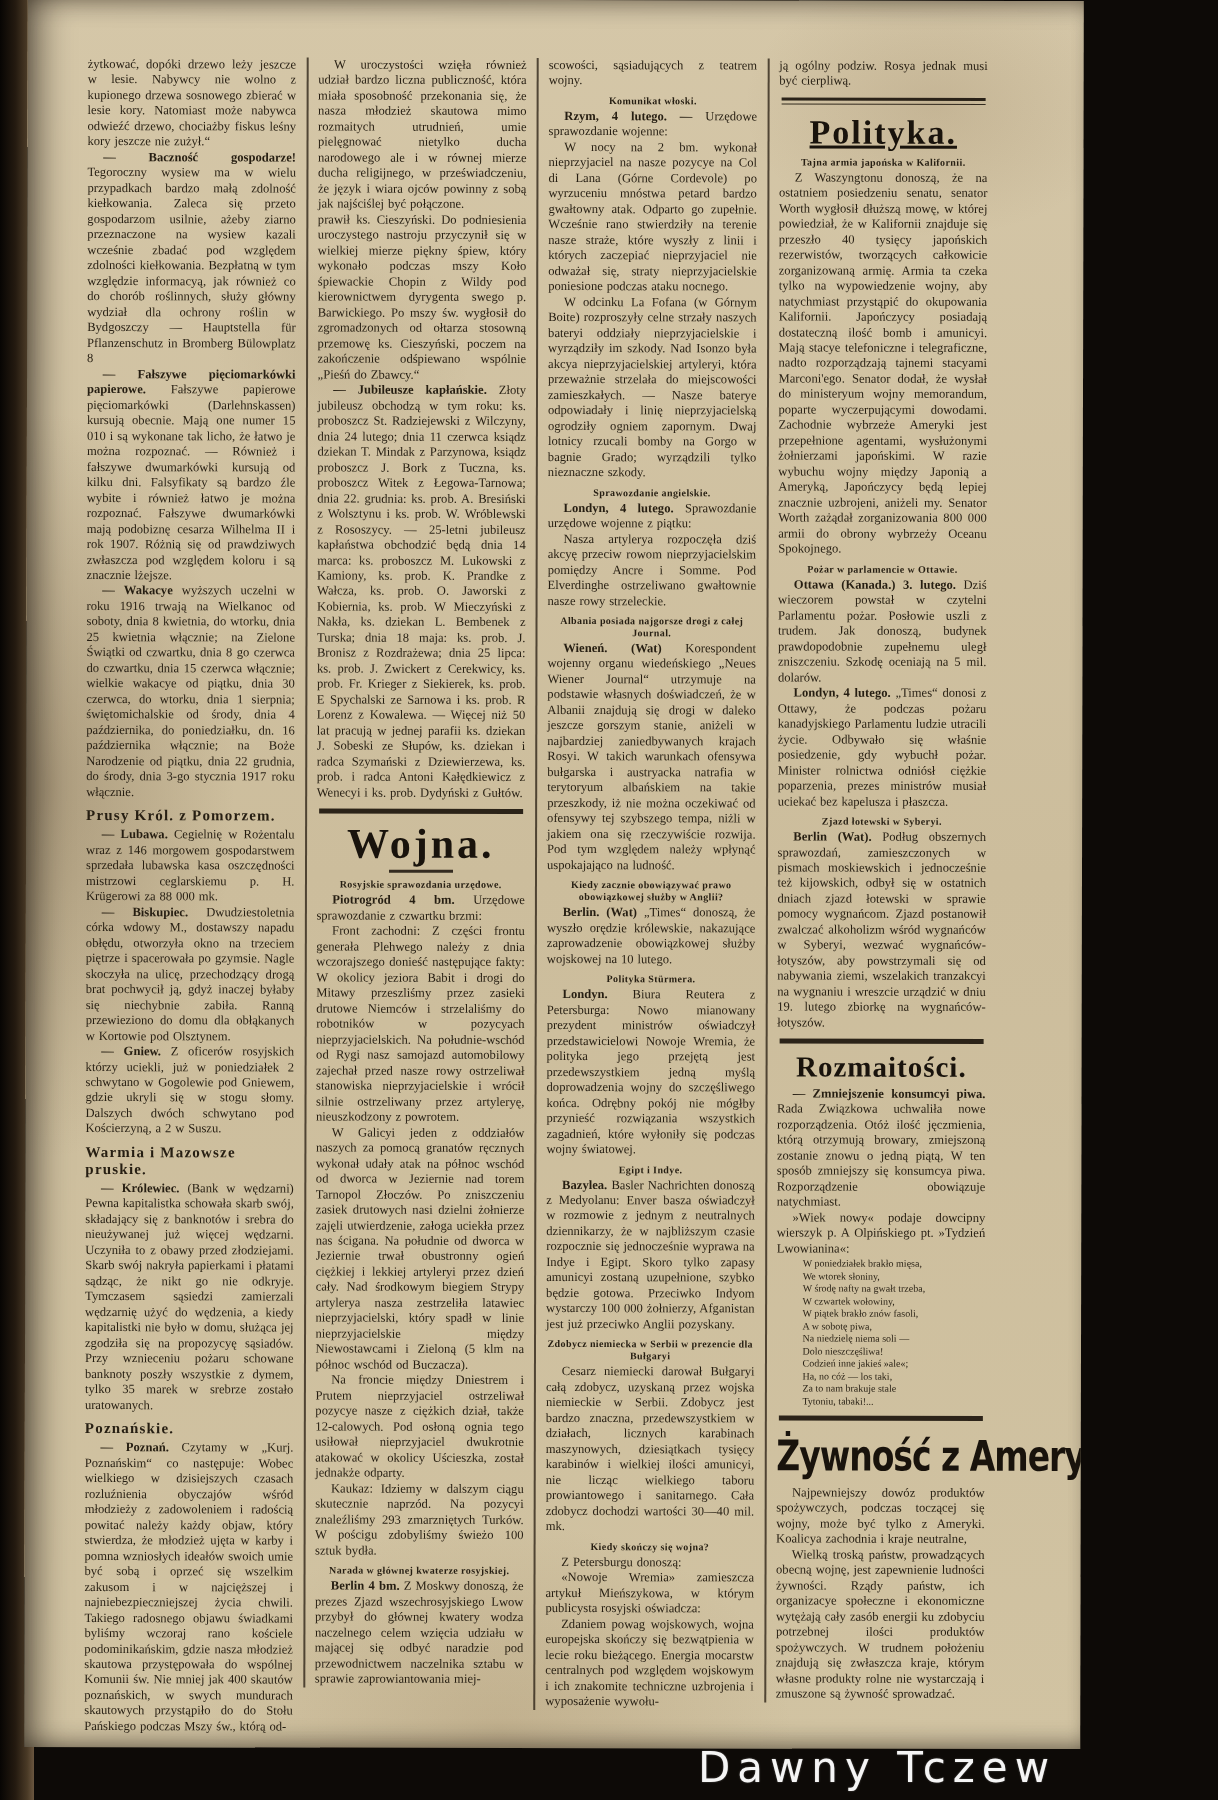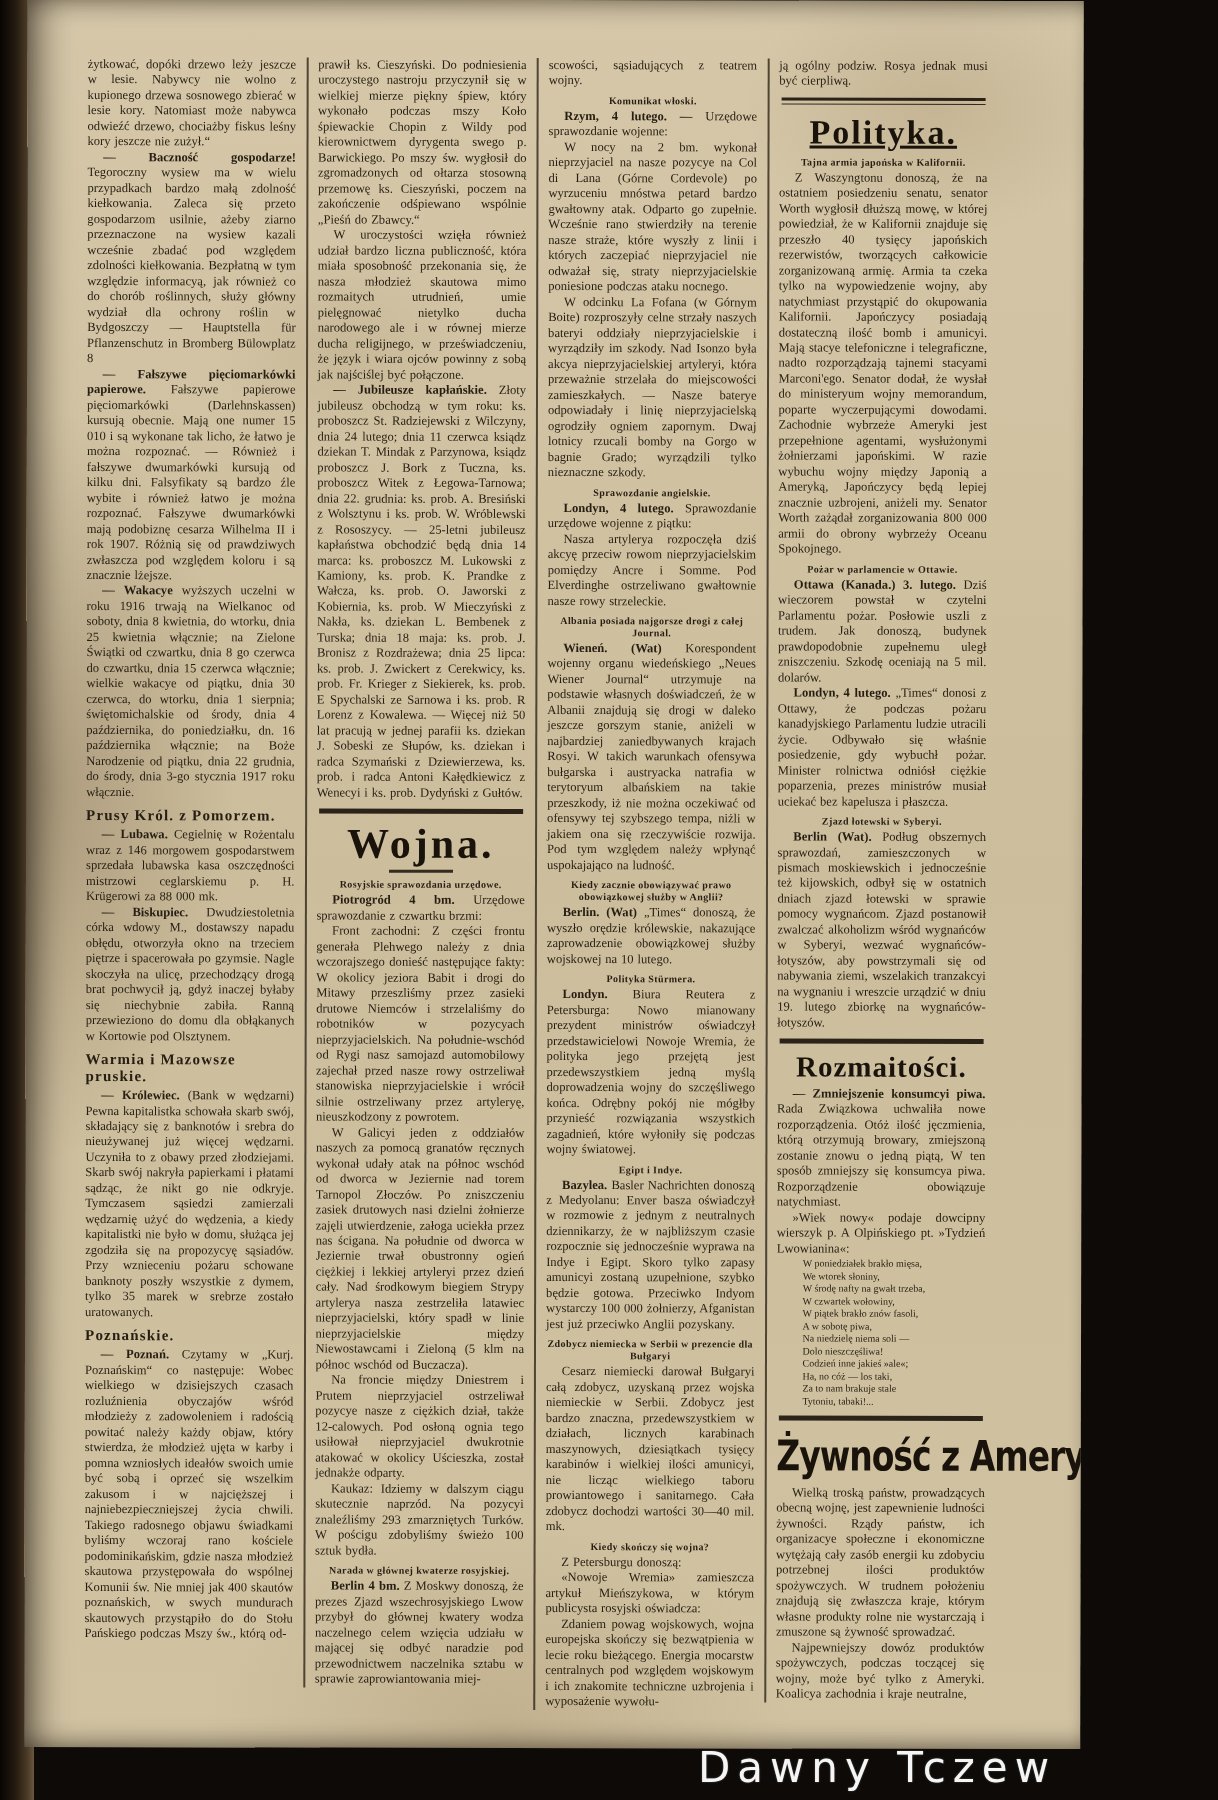--- a/index.html
+++ b/index.html
@@ -103,28 +103,29 @@
   <div id="paper">
     <div id="columns">
         <div class="col">
           <p class="para noindent">żytkować, dopóki drzewo leży jeszcze w lesie. Nabywcy nie wolno z kupionego drzewa sosnowego zbierać w lesie kory. Natomiast może nabywca odwieźć drzewo, chociażby fiskus leśny kory jeszcze nie zużył.“</p>
           <p class="para"><strong class="lead">— Baczność gospodarze! </strong>Tegoroczny wysiew ma w wielu przypadkach bardzo małą zdolność kiełkowania. Zaleca się przeto gospodarzom usilnie, ażeby ziarno przeznaczone na wysiew kazali wcześnie zbadać pod względem zdolności kiełkowania. Bezpłatną w tym względzie informacyą, jak również co do chorób roślinnych, służy główny wydział dla ochrony roślin w Bydgoszczy — Hauptstella für Pflanzenschutz in Bromberg Bülowplatz 8</p>
           <p class="para"><strong class="lead">— Fałszywe pięciomarkówki papierowe. </strong>Fałszywe papierowe pięciomarkówki (Darlehnskassen) kursują obecnie. Mają one numer 15 010 i są wykonane tak licho, że łatwo je można rozpoznać. — Również i fałszywe dwumarkówki kursują od kilku dni. Falsyfikaty są bardzo źle wybite i również łatwo je można rozpoznać. Fałszywe dwumarkówki mają podobiznę cesarza Wilhelma II i rok 1907. Różnią się od prawdziwych zwłaszcza pod względem koloru i są znacznie lżejsze.</p>
           <p class="para"><strong class="lead">— Wakacye </strong>wyższych uczelni w roku 1916 trwają na Wielkanoc od soboty, dnia 8 kwietnia, do wtorku, dnia 25 kwietnia włącznie; na Zielone Świątki od czwartku, dnia 8 go czerwca do czwartku, dnia 15 czerwca włącznie; wielkie wakacye od piątku, dnia 30 czerwca, do wtorku, dnia 1 sierpnia; świętomichalskie od środy, dnia 4 października, do poniedziałku, dn. 16 października włącznie; na Boże Narodzenie od piątku, dnia 22 grudnia, do środy, dnia 3-go stycznia 1917 roku włącznie.</p>
           <div class="sec-head">Prusy Król. z Pomorzem.</div>
           <p class="para"><strong class="lead">— Lubawa. </strong>Cegielnię w Rożentalu wraz z 146 morgowem gospodarstwem sprzedała lubawska kasa oszczędności mistrzowi ceglarskiemu p. H. Krügerowi za 88 000 mk.</p>
           <p class="para"><strong class="lead">— Biskupiec. </strong>Dwudziestoletnia córka wdowy M., dostawszy napadu obłędu, otworzyła okno na trzeciem piętrze i spacerowała po gzymsie. Nagle skoczyła na ulicę, przechodzący drogą brat pochwycił ją, gdyż inaczej byłaby się niechybnie zabiła. Ranną przewieziono do domu dla obłąkanych w Kortowie pod Olsztynem.</p>
+          <p class="para"><strong class="lead">— Gniew. </strong>Z oficerów rosyjskich którzy uciekli, już w poniedziałek 2 schwytano w Gogolewie pod Gniewem, gdzie ukryli się w stogu słomy. Dalszych dwóch schwytano pod Kościerzyną, a 2 w Suszu.</p>
           <div class="sec-head">Warmia i Mazowsze pruskie.</div>
           <p class="para"><strong class="lead">— Królewiec. </strong>(Bank w wędzarni) Pewna kapitalistka schowała skarb swój, składający się z banknotów i srebra do nieużywanej już więcej wędzarni. Uczyniła to z obawy przed złodziejami. Skarb swój nakryła papierkami i płatami sądząc, że nikt go nie odkryje. Tymczasem sąsiedzi zamierzali wędzarnię użyć do wędzenia, a kiedy kapitalistki nie było w domu, służąca jej zgodziła się na propozycyę sąsiadów. Przy wznieceniu pożaru schowane banknoty poszły wszystkie z dymem, tylko 35 marek w srebrze zostało uratowanych.</p>
           <div class="sec-head">Poznańskie.</div>
           <p class="para"><strong class="lead">— Poznań. </strong>Czytamy w „Kurj. Poznańskim“ co następuje: Wobec wielkiego w dzisiejszych czasach rozluźnienia obyczajów wśród młodzieży z zadowoleniem i radością powitać należy każdy objaw, który stwierdza, że młodzież ujęta w karby i pomna wzniosłych ideałów swoich umie być sobą i oprzeć się wszelkim zakusom i w najcięższej i najniebezpieczniejszej życia chwili. Takiego radosnego objawu świadkami byliśmy wczoraj rano kościele podominikańskim, gdzie nasza młodzież skautowa przystępowała do wspólnej Komunii św. Nie mniej jak 400 skautów poznańskich, w swych mundurach skautowych przystąpiło do do Stołu Pańskiego podczas Mszy św., którą od-</p>
         </div>
         <div class="col">
+          <p class="para">W uroczystości wzięła również udział bardzo liczna publiczność, która miała sposobność przekonania się, że nasza młodzież skautowa mimo rozmaitych utrudnień, umie pielęgnować nietylko ducha narodowego ale i w równej mierze ducha religijnego, w przeświadczeniu, że język i wiara ojców powinny z sobą jak najściślej być połączone.</p>
           <p class="para noindent">prawił ks. Cieszyński. Do podniesienia uroczystego nastroju przyczynił się w wielkiej mierze piękny śpiew, który wykonało podczas mszy Koło śpiewackie Chopin z Wildy pod kierownictwem dyrygenta swego p. Barwickiego. Po mszy św. wygłosił do zgromadzonych od ołtarza stosowną przemowę ks. Cieszyński, poczem na zakończenie odśpiewano wspólnie „Pieśń do Zbawcy.“</p>
-          <p class="para">W uroczystości wzięła również udział bardzo liczna publiczność, która miała sposobność przekonania się, że nasza młodzież skautowa mimo rozmaitych utrudnień, umie pielęgnować nietylko ducha narodowego ale i w równej mierze ducha religijnego, w przeświadczeniu, że język i wiara ojców powinny z sobą jak najściślej być połączone.</p>
           <p class="para"><strong class="lead">— Jubileusze kapłańskie. </strong>Złoty jubileusz obchodzą w tym roku: ks. proboszcz St. Radziejewski z Wilczyny, dnia 24 lutego; dnia 11 czerwca ksiądz dziekan T. Mindak z Parzynowa, ksiądz proboszcz J. Bork z Tuczna, ks. proboszcz Witek z Łegowa-Tarnowa; dnia 22. grudnia: ks. prob. A. Bresiński z Wolsztynu i ks. prob. W. Wróblewski z Rososzycy. — 25-letni jubileusz kapłaństwa obchodzić będą dnia 14 marca: ks. proboszcz M. Lukowski z Kamiony, ks. prob. K. Prandke z Wałcza, ks. prob. O. Jaworski z Kobiernia, ks. prob. W Mieczyński z Nakła, ks. dziekan L. Bembenek z Turska; dnia 18 maja: ks. prob. J. Bronisz z Rozdrażewa; dnia 25 lipca: ks. prob. J. Zwickert z Cerekwicy, ks. prob. Fr. Krieger z Siekierek, ks. prob. E Spychalski ze Sarnowa i ks. prob. R Lorenz z Kowalewa. — Więcej niż 50 lat pracują w jednej parafii ks. dziekan J. Sobeski ze Słupów, ks. dziekan i radca Szymański z Dziewierzewa, ks. prob. i radca Antoni Kałędkiewicz z Wenecyi i ks. prob. Dydyński z Gułtów.</p>
           <div class="rule thick"></div>
           <div class="headline wojna">Wojna.</div>
           <div class="dash"></div>
           <div class="sub-head">Rosyjskie sprawozdania urzędowe.</div>
           <p class="para"><strong class="lead">Piotrogród 4 bm. </strong>Urzędowe sprawozdanie z czwartku brzmi:</p>
           <p class="para">Front zachodni: Z części frontu generała Plehwego należy z dnia wczorajszego donieść następujące fakty: W okolicy jeziora Babit i drogi do Mitawy przeszliśmy przez zasieki drutowe Niemców i strzelaliśmy do robotników w pozycyach nieprzyjacielskich. Na południe-wschód od Rygi nasz samojazd automobilowy zajechał przed nasze rowy ostrzeliwał stanowiska nieprzyjacielskie i wrócił silnie ostrzeliwany przez artyleryę, nieuszkodzony z powrotem.</p>
           <p class="para">W Galicyi jeden z oddziałów naszych za pomocą granatów ręcznych wykonał udały atak na północ wschód od dworca w Jeziernie nad torem Tarnopol Złoczów. Po zniszczeniu zasiek drutowych nasi dzielni żołnierze zajęli utwierdzenie, załoga uciekła przez nas ścigana. Na południe od dworca w Jeziernie trwał obustronny ogień ciężkiej i lekkiej artyleryi przez dzień cały. Nad środkowym biegiem Strypy artylerya nasza zestrzeliła latawiec nieprzyjacielski, który spadł w linie nieprzyjacielskie między Niewostawcami i Zieloną (5 klm na północ wschód od Buczacza).</p>
           <p class="para">Na froncie między Dniestrem i Prutem nieprzyjaciel ostrzeliwał pozycye nasze z ciężkich dział, także 12-calowych. Pod osłoną ognia tego usiłował nieprzyjaciel dwukrotnie atakować w okolicy Uścieszka, został jednakże odparty.</p>
           <p class="para">Kaukaz: Idziemy w dalszym ciągu skutecznie naprzód. Na pozycyi znaleźliśmy 293 zmarzniętych Turków. W pościgu zdobyliśmy świeżo 100 sztuk bydła.</p>
@@ -179,19 +180,19 @@
             <div>A w sobotę piwa,</div>
             <div>Na niedzielę niema soli —</div>
             <div>Dolo nieszczęśliwa!</div>
             <div>Codzień inne jakieś »ale«;</div>
             <div>Ha, no cóż — los taki,</div>
             <div>Za to nam brakuje stale</div>
             <div>Tytoniu, tabaki!...</div>
           </div>
           <div class="rule thick"></div>
           <div class="headline black">Żywność z Ameryki.</div>
+          <p class="para">Najpewniejszy dowóz produktów spożywczych, podczas toczącej się wojny, może być tylko z Ameryki. Koalicya zachodnia i kraje neutralne,</p>
           <p class="para">Wielką troską państw, prowadzących obecną wojnę, jest zapewnienie ludności żywności. Rządy państw, ich organizacye społeczne i ekonomiczne wytężają cały zasób energii ku zdobyciu potrzebnej ilości produktów spożywczych. W trudnem położeniu znajdują się zwłaszcza kraje, którym własne produkty rolne nie wystarczają i zmuszone są żywność sprowadzać.</p>
-          <p class="para">Najpewniejszy dowóz produktów spożywczych, podczas toczącej się wojny, może być tylko z Ameryki. Koalicya zachodnia i kraje neutralne,</p>
         </div>
       </div>
   </div>
   <div id="watermark">Dawny Tczew</div>
 </div>
 
 </body></html>

